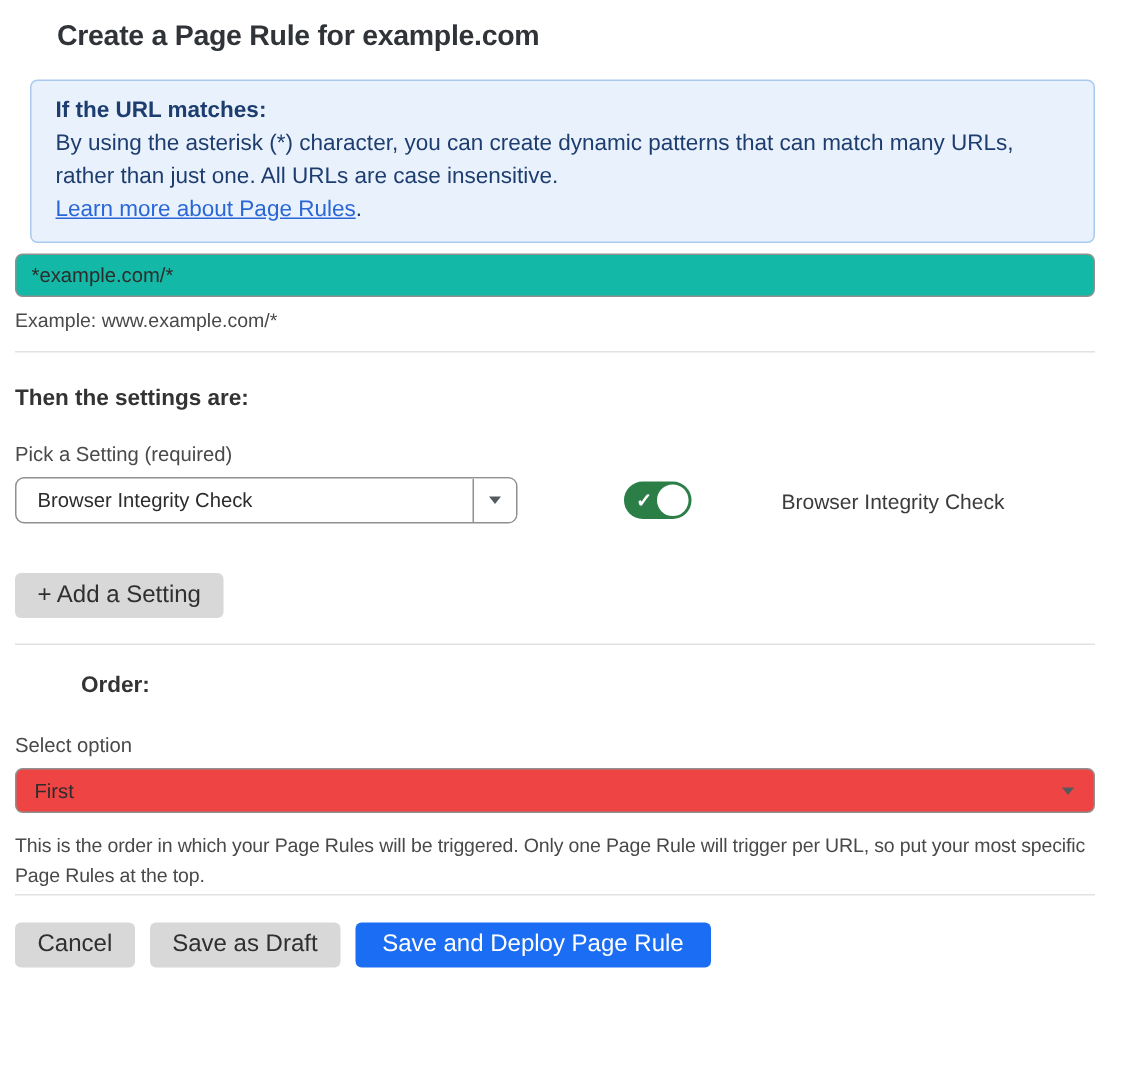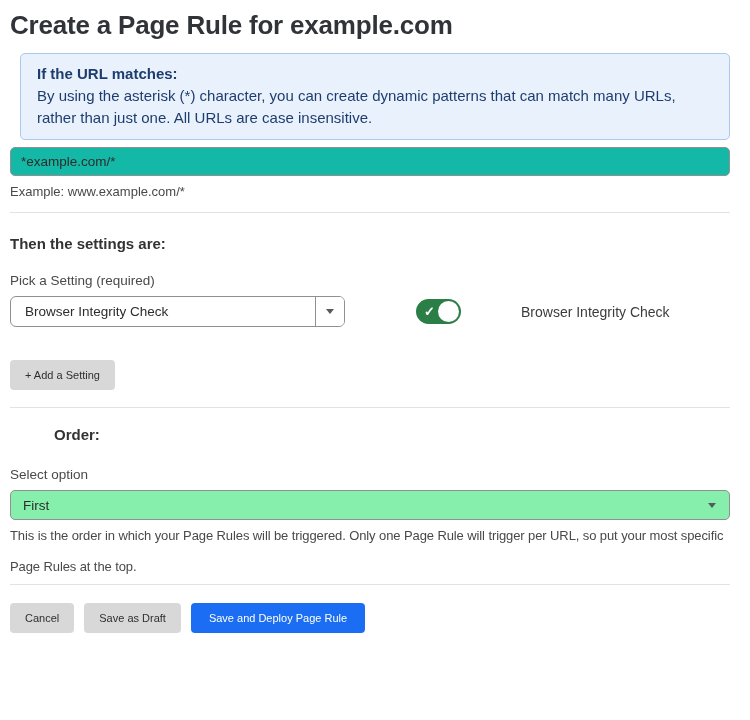--- a/index.html
+++ b/index.html
@@ -8,25 +8,26 @@
     width: 750px;
     height: 720px;
     font-family: "Liberation Sans", sans-serif;
     color: #303438;
     position: relative;
     overflow: hidden;
   }
   .page { padding: 13px 20px 0 10px; width: 750px; }
 
   .title {
-    font-size: 26px;
+    font-size: 19px;
     line-height: 24px;
     font-weight: 700;
     color: var(--title-text, #303438);
     letter-spacing: -0.2px;
+    margin-left: 28px;
   }
 
   .info-box {
     margin-top: 16px;
     background: var(--info-bg, #e9f2fc);
     border: 1px solid var(--info-border, #a9caee);
     border-radius: 5px;
     padding: 9px 16px 10px;
     font-size: 15px;
     line-height: 22px;
@@ -149,21 +150,21 @@
     background: #ffffff;
   }
   .toggle-label {
     margin-left: 12px;
     font-size: 14px;
     color: #3b3b3b;
   }
 
   .btn {
     font-family: "Liberation Sans", sans-serif;
-    font-size: 11px;
+    font-size: 16px;
     height: 30px;
     padding: 0 15px;
     border: none;
     border-radius: 4px;
     cursor: pointer;
     white-space: nowrap;
   }
   .btn.gray {
     background: var(--button-gray, #d8d8d8);
     color: #2f2f2f;
@@ -177,54 +178,55 @@
 
   .divider-2 { margin-top: 17px; }
   .order-heading { margin-top: 17px; margin-left: 44px; }
 
   .select {
     margin-top: 7px;
     width: 100%;
     height: 30px;
     border: 1px solid var(--control-border, #909090);
     border-radius: 5px;
-    background: #86efac;
+    background: #ef4444;
     display: flex;
     align-items: center;
     padding: 0 13px 0 12px;
     cursor: pointer;
   }
   .select-value {
     flex: 1;
     font-size: 13.5px;
     color: #2c2c2c;
   }
   .order-helper {
-    margin-top: 0;
-    line-height: 31px;
+    margin-top: 12px;
+    line-height: 20px;
     letter-spacing: -0.1px;
   }
   .footer-divider { margin-top: 2px; }
 
   .footer {
     margin-top: 18px;
     display: flex;
     gap: 10px;
   }
 </style>
 </head>
 <body>
 
 <div class="page">
 
   <h1 class="title">Create a Page Rule for example.com</h1>
 
   <div class="info-box">
     <div class="info-heading">If the URL matches:</div>
     <div class="info-body">By using the asterisk (*) character, you can create dynamic patterns that can match many URLs, rather than just one. All URLs are case insensitive.</div>
+    <div class="info-link-line"><a class="info-link">Learn more about Page Rules</a><span>.</span></div>
   </div>
 
   <input type="text" class="text-input" value="*example.com/*" style="">
   <div class="field-helper">Example: www.example.com/*</div>
 
   <hr class="divider">
 
   <h2 class="section-heading">Then the settings are:</h2>
 
   <div class="field-label picker-label">Pick a Setting (required)</div>

